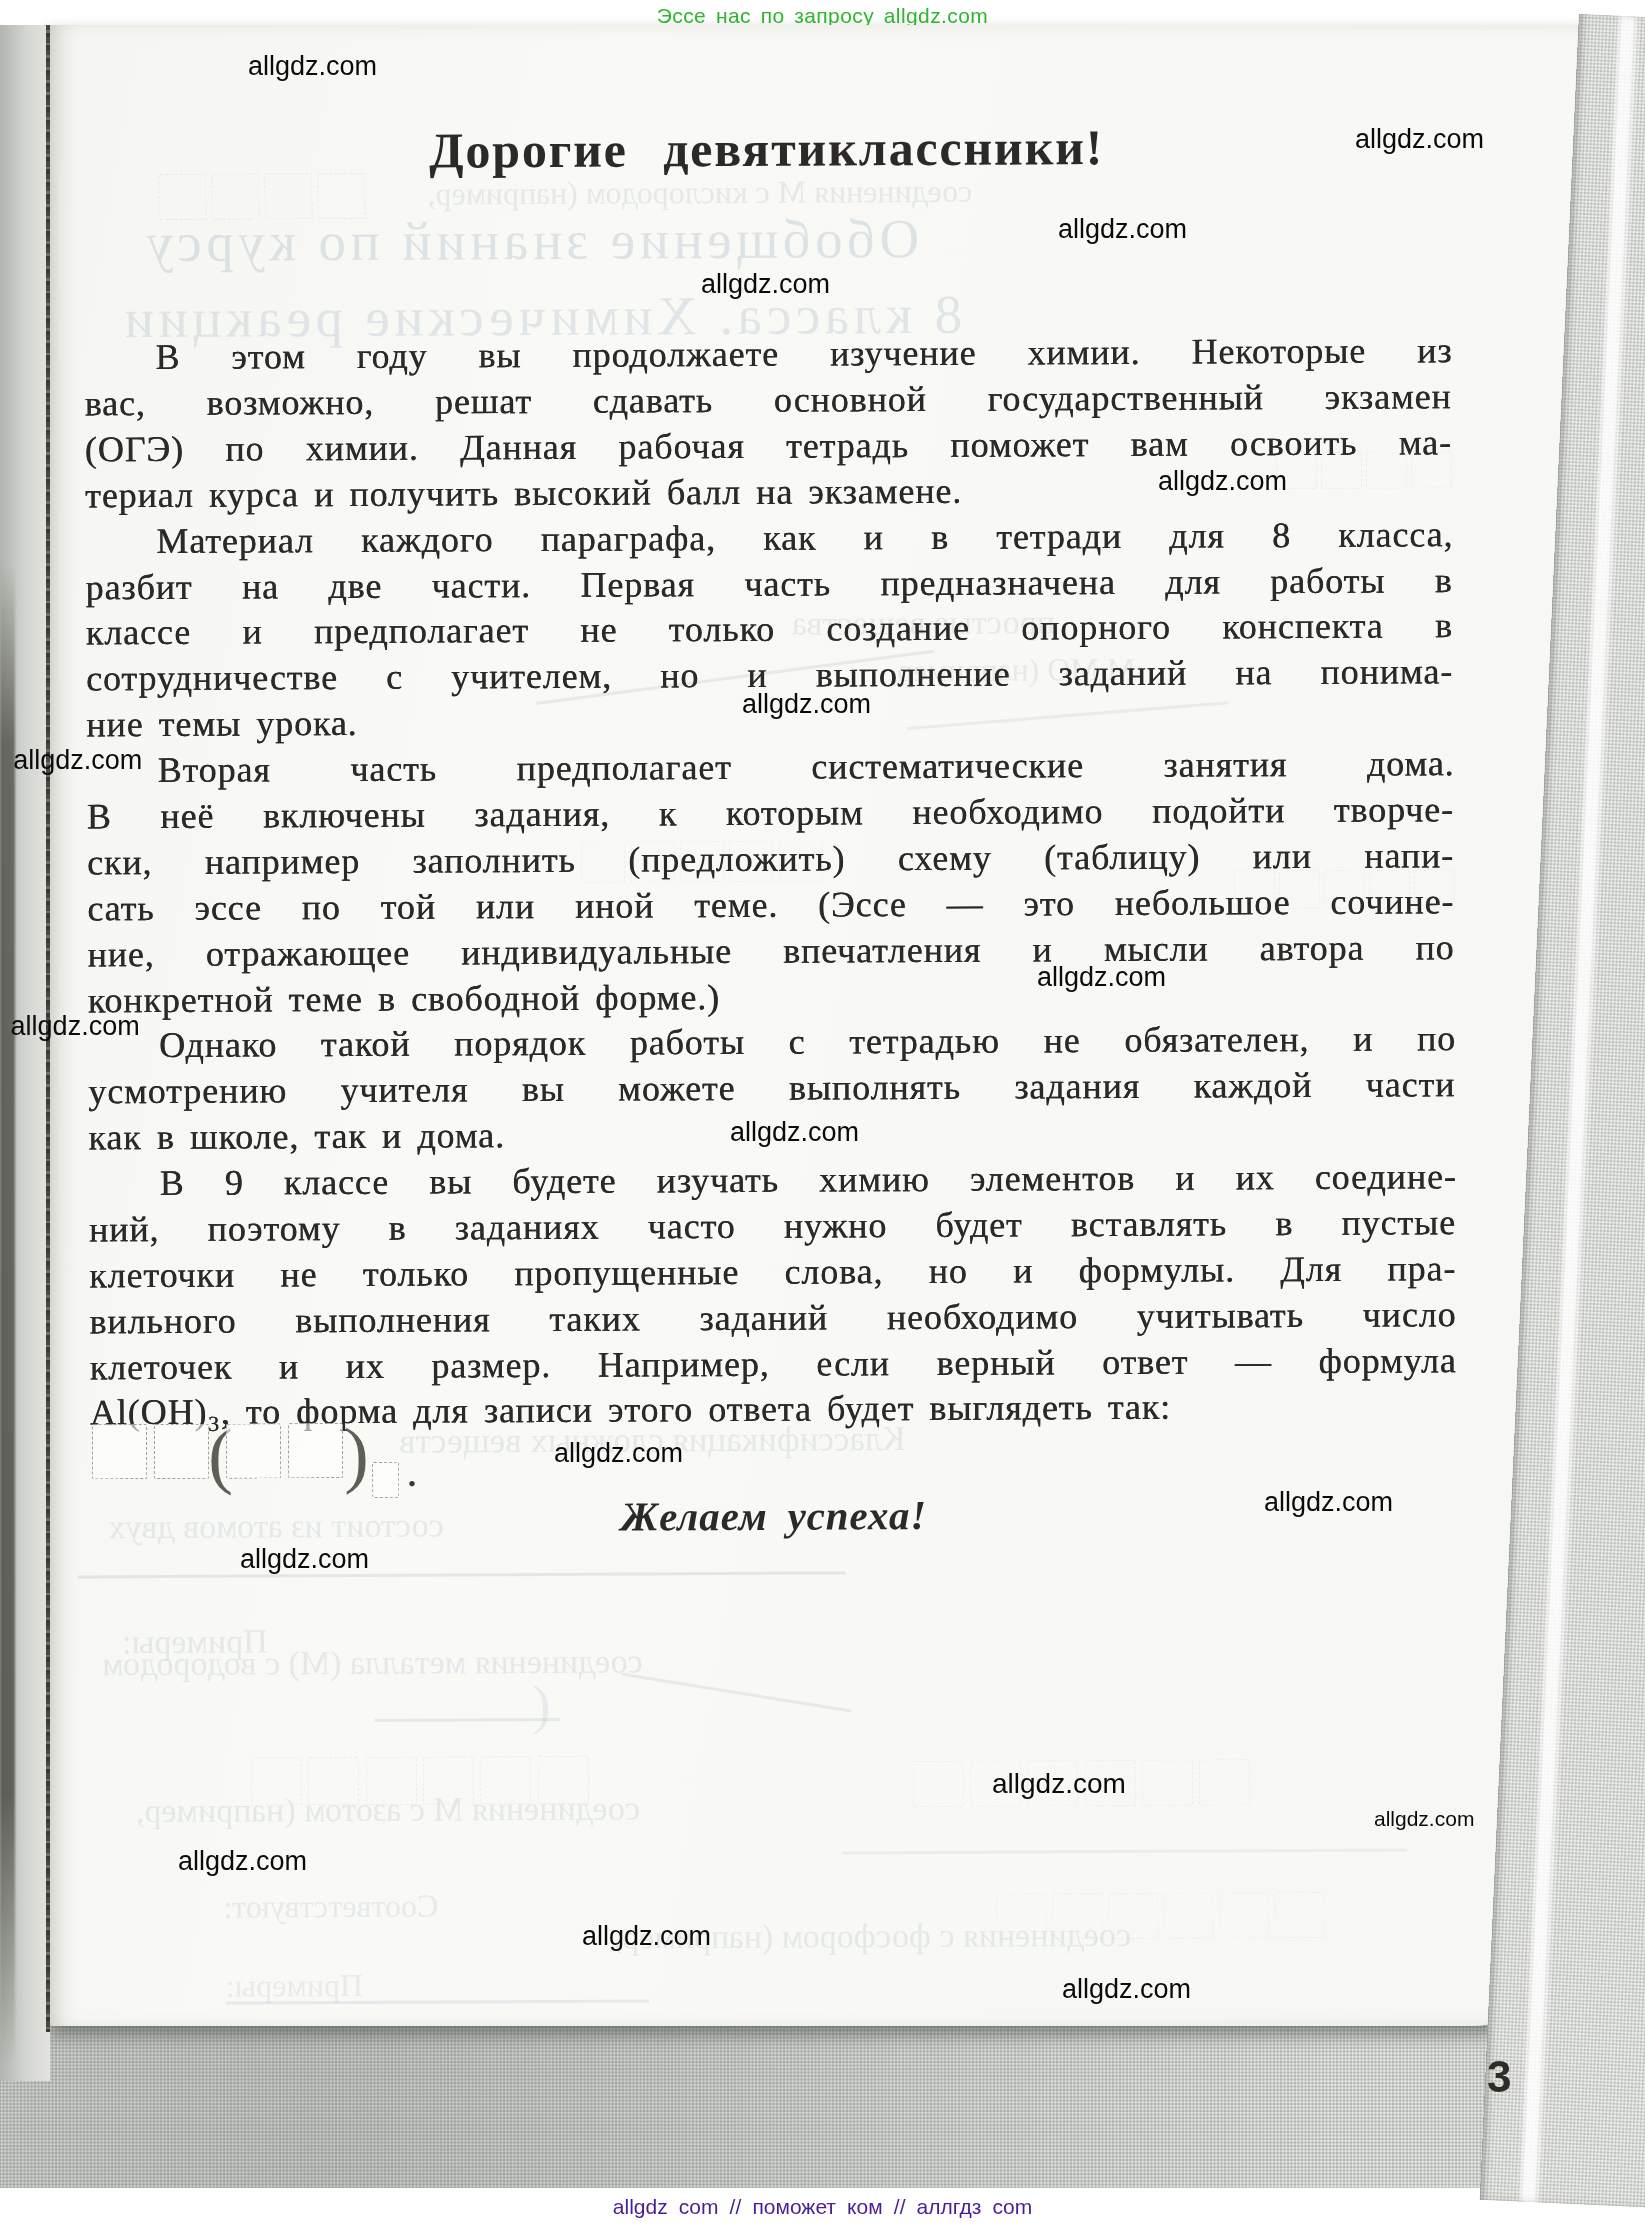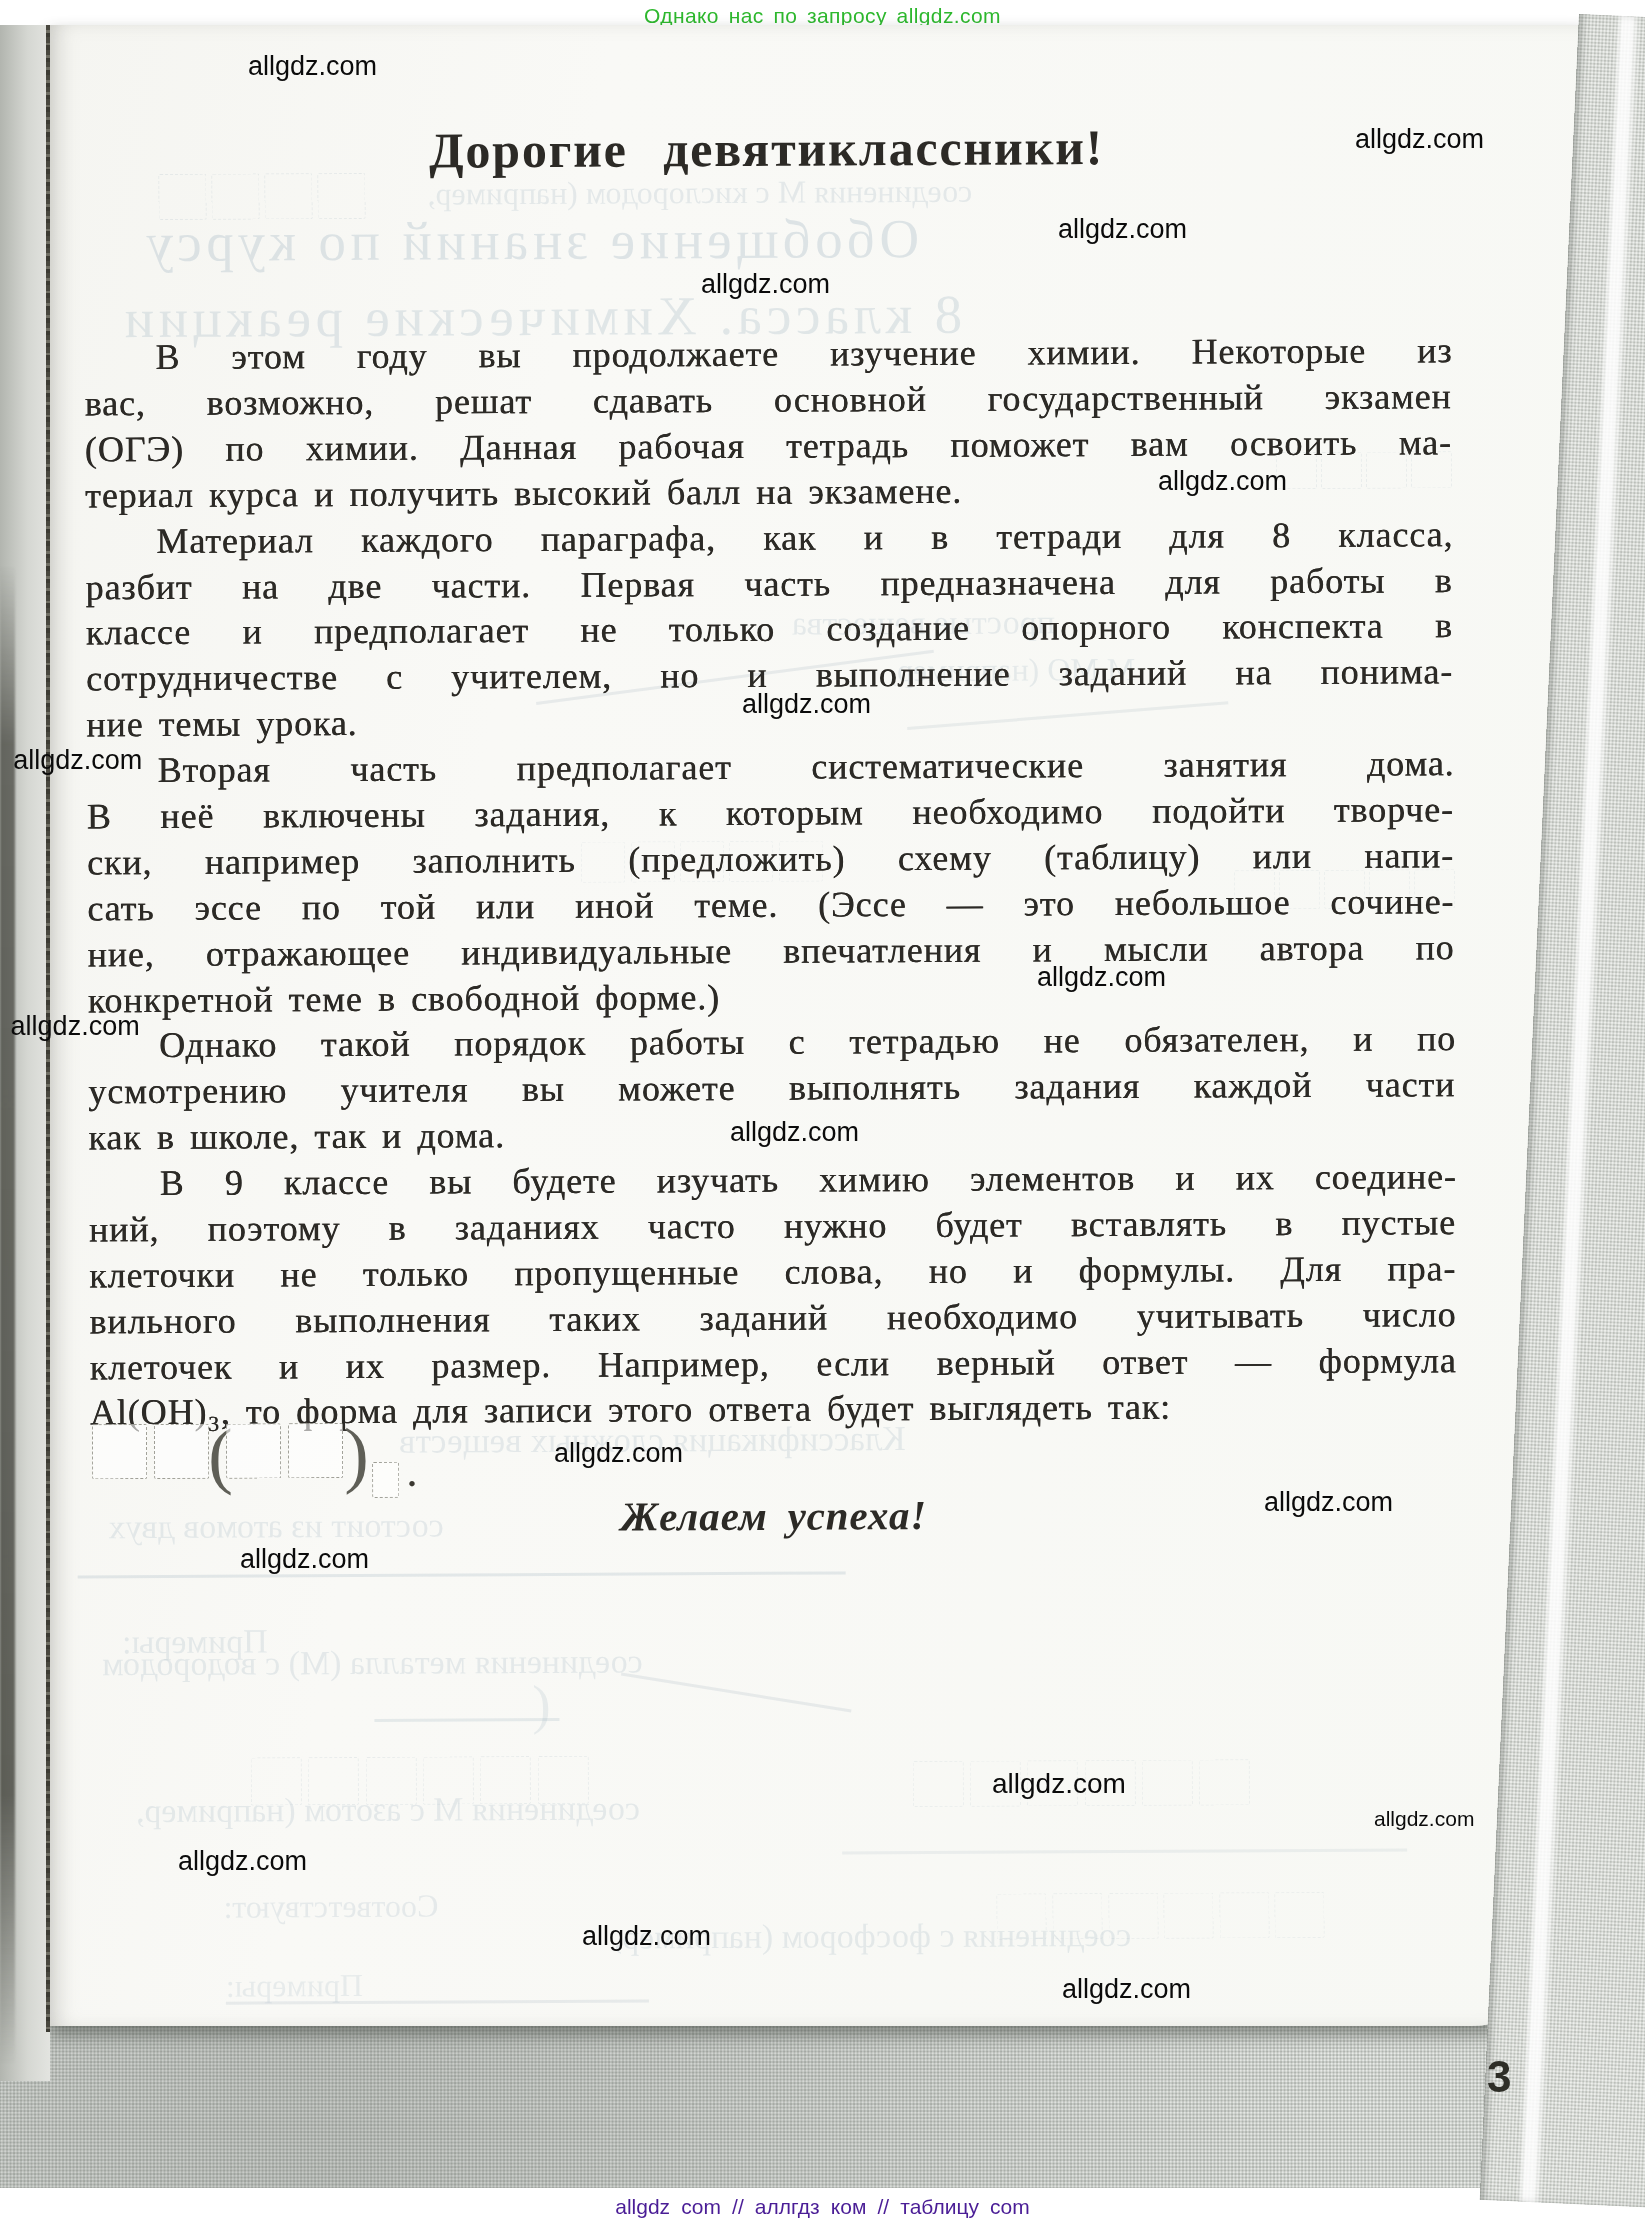--- a/index.html
+++ b/index.html
@@ -73,21 +73,21 @@
   .bleed{position:absolute;transform:scaleX(-1);white-space:nowrap;color:#a9bbc7;
       font-family:"Liberation Serif","DejaVu Serif",serif;}
   .bbox{position:absolute;border:1.8px dashed #93a9b7;border-radius:1.8px;}
   .brule{position:absolute;height:2.6px;background:#93a9b7;transform-origin:left center;}
 </style>
 </head>
 <body>
 
 <div id="stage">
 
-  <div class="promo-top" style="color: rgb(46, 184, 46);">Однако нас по запросу allgdz.com</div>
+  <div class="promo-top" style="color: rgb(46, 184, 46);">Эссе нас по запросу allgdz.com</div>
 
   <div id="scan" class="scanbg">
     <div class="vignette"></div>
   </div>
 
   <div id="page"></div>
   <div id="gutter"></div>
   <div id="gutter-jag"></div>
   <div id="spine-shadow"></div>
 
@@ -214,15 +214,15 @@
       <div class="wm" style="left: 554px; top: 1438px; font-size: 27px;">allgdz.com</div>
       <div class="wm" style="left: 1264px; top: 1487px; font-size: 27px;">allgdz.com</div>
       <div class="wm" style="left: 240px; top: 1544px; font-size: 27px;">allgdz.com</div>
       <div class="wm" style="left: 992px; top: 1768px; font-size: 28px;">allgdz.com</div>
       <div class="wm" style="left: 1374px; top: 1807px; font-size: 21px;">allgdz.com</div>
       <div class="wm" style="left: 178px; top: 1846px; font-size: 27px;">allgdz.com</div>
       <div class="wm" style="left: 582px; top: 1921px; font-size: 27px;">allgdz.com</div>
       <div class="wm" style="left: 1062px; top: 1974px; font-size: 27px;">allgdz.com</div>
     </div>
 
-  <div class="promo-bottom" style="color: rgb(74, 29, 150);">allgdz com  //  аллгдз ком  //  таблицу com</div>
+  <div class="promo-bottom" style="color: rgb(74, 29, 150);">allgdz com  //  поможет ком  //  аллгдз com</div>
 </div>
 
 
 </body></html>

